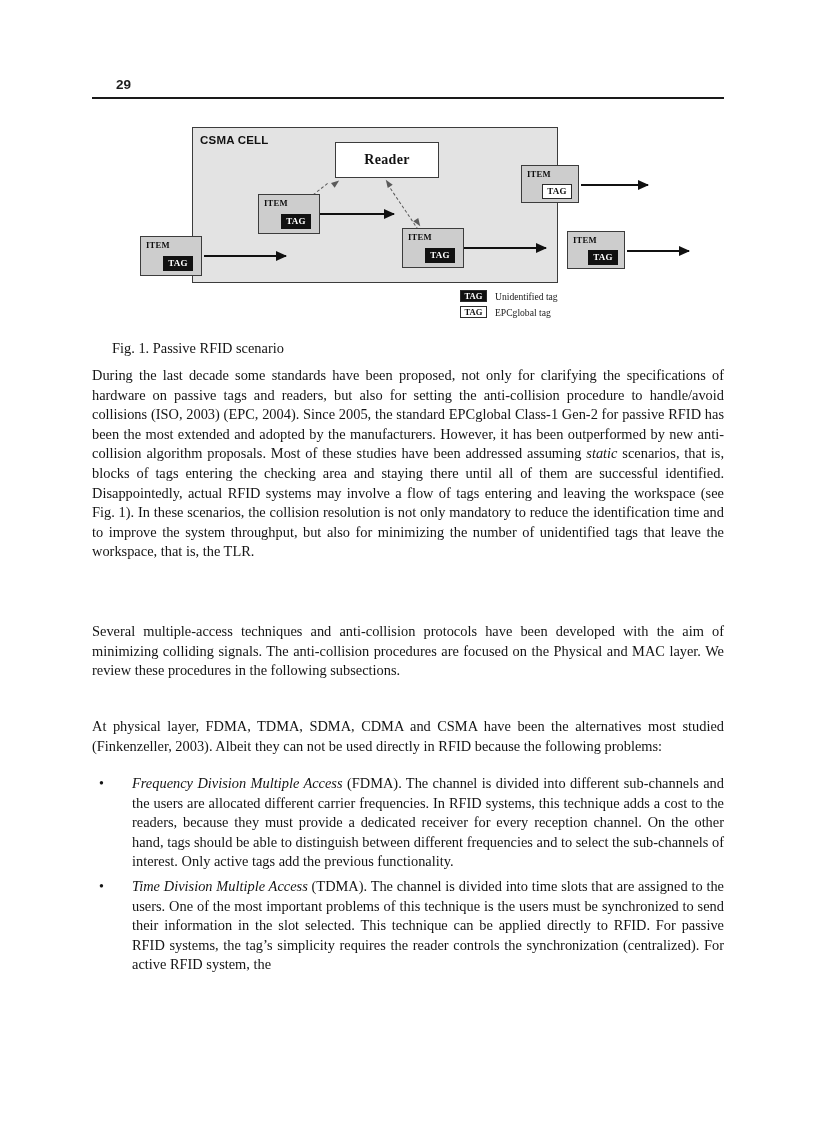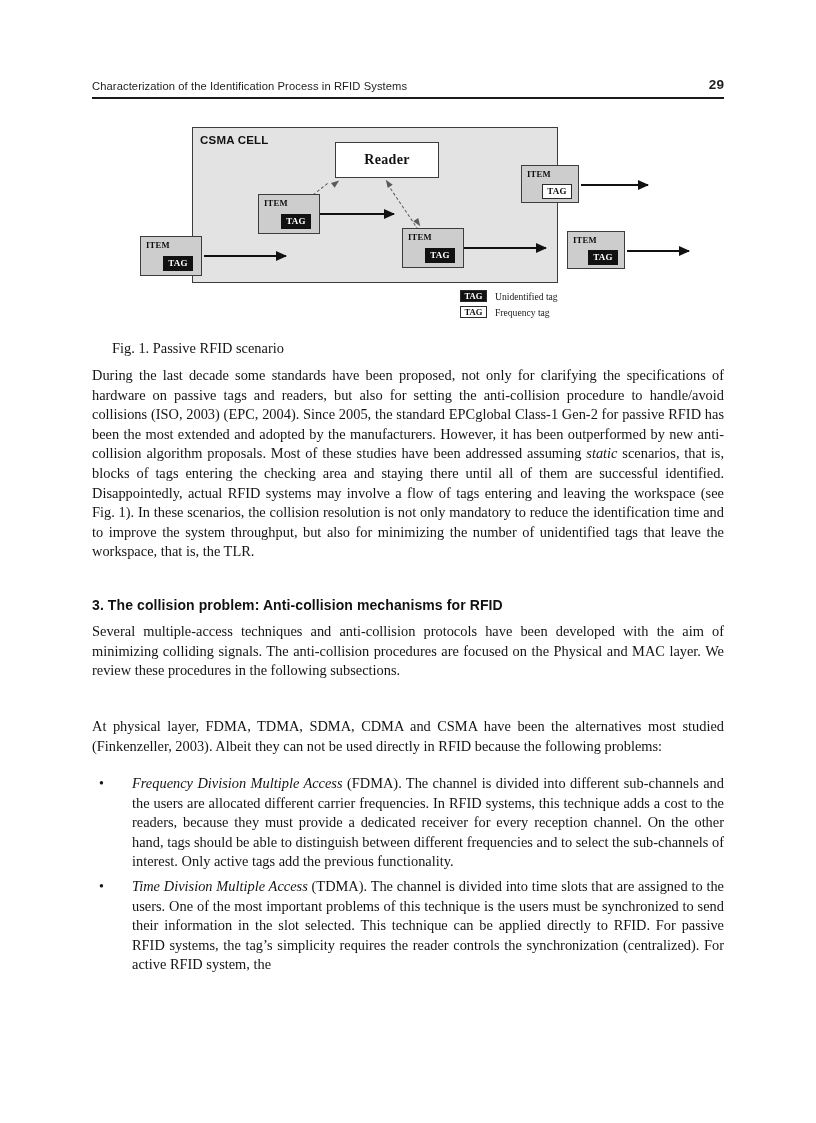--- a/index.html
+++ b/index.html
@@ -277,21 +277,20 @@
     color: #141414;
   }
   .bullet-item i { font-style: italic; }
 </style>
 </head>
 <body>
 
 <div class="page">
 
   <div class="header">
-    <span>Characterization of the Identification Process in RFID Systems</span>
     <span class="header-page-number">29</span>
   </div>
   <div class="header-rule"></div>
 
   <div class="figure">
 
     <div class="rfid-cell"></div>
     <div class="cell-label">CSMA CELL</div>
 
     <div class="reader-box">Reader</div>
@@ -334,32 +333,31 @@
     </div>
     <div class="arrow-solid" style="left:535px; top:140px; width:62px;"></div>
 
     <div class="legend">
       <div class="legend-row">
         <span class="legend-chip tag-unidentified">TAG</span>
         <span class="legend-text">Unidentified tag</span>
       </div>
       <div class="legend-row">
         <span class="legend-chip tag-identified">TAG</span>
-        <span class="legend-text">Frequency tag</span>
+        <span class="legend-text">EPCglobal tag</span>
       </div>
     </div>
   </div>
 
   <div class="caption">Fig. 1. Passive RFID scenario</div>
 
   <div class="para p1">
     <span>During the last decade some standards have been proposed, not only for clarifying the specifications of hardware on passive tags and readers, but also for setting the anti-collision procedure to handle/avoid collisions (ISO, 2003) (EPC, 2004). Since 2005, the standard EPCglobal Class-1 Gen-2 for passive RFID has been the most extended and adopted by the manufacturers. However, it has been outperformed by new anti-collision algorithm proposals. Most of these studies have been addressed assuming </span><i>static</i><span> scenarios, that is, blocks of tags entering the checking area and staying there until all of them are successful identified. Disappointedly, actual RFID systems may involve a flow of tags entering and leaving the workspace (see Fig. 1). In these scenarios, the collision resolution is not only mandatory to reduce the identification time and to improve the system throughput, but also for minimizing the number of unidentified tags that leave the workspace, that is, the TLR.</span>
   </div>
 
-  <div class="sec-head">3. The collision problem: Anti-collision mechanisms for RFID</div>
   <div class="para p2">Several multiple-access techniques and anti-collision protocols have been developed with the aim of minimizing colliding signals. The anti-collision procedures are focused on the Physical and MAC layer. We review these procedures in the following subsections.</div>
 
   <div class="para p3">At physical layer, FDMA, TDMA, SDMA, CDMA and CSMA have been the alternatives most studied (Finkenzeller, 2003). Albeit they can not be used directly in RFID because the following problems:</div>
 
   <div class="bullet-list">
     <div class="bullet-item">
       <span class="dot">•</span>
       <i>Frequency Division Multiple Access</i><span> (FDMA). The channel is divided into different sub-channels and the users are allocated different carrier frequencies. In RFID systems, this technique adds a cost to the readers, because they must provide a dedicated receiver for every reception channel. On the other hand, tags should be able to distinguish between different frequencies and to select the sub-channels of interest. Only active tags add the previous functionality.</span>
     </div>
     <div class="bullet-item">

